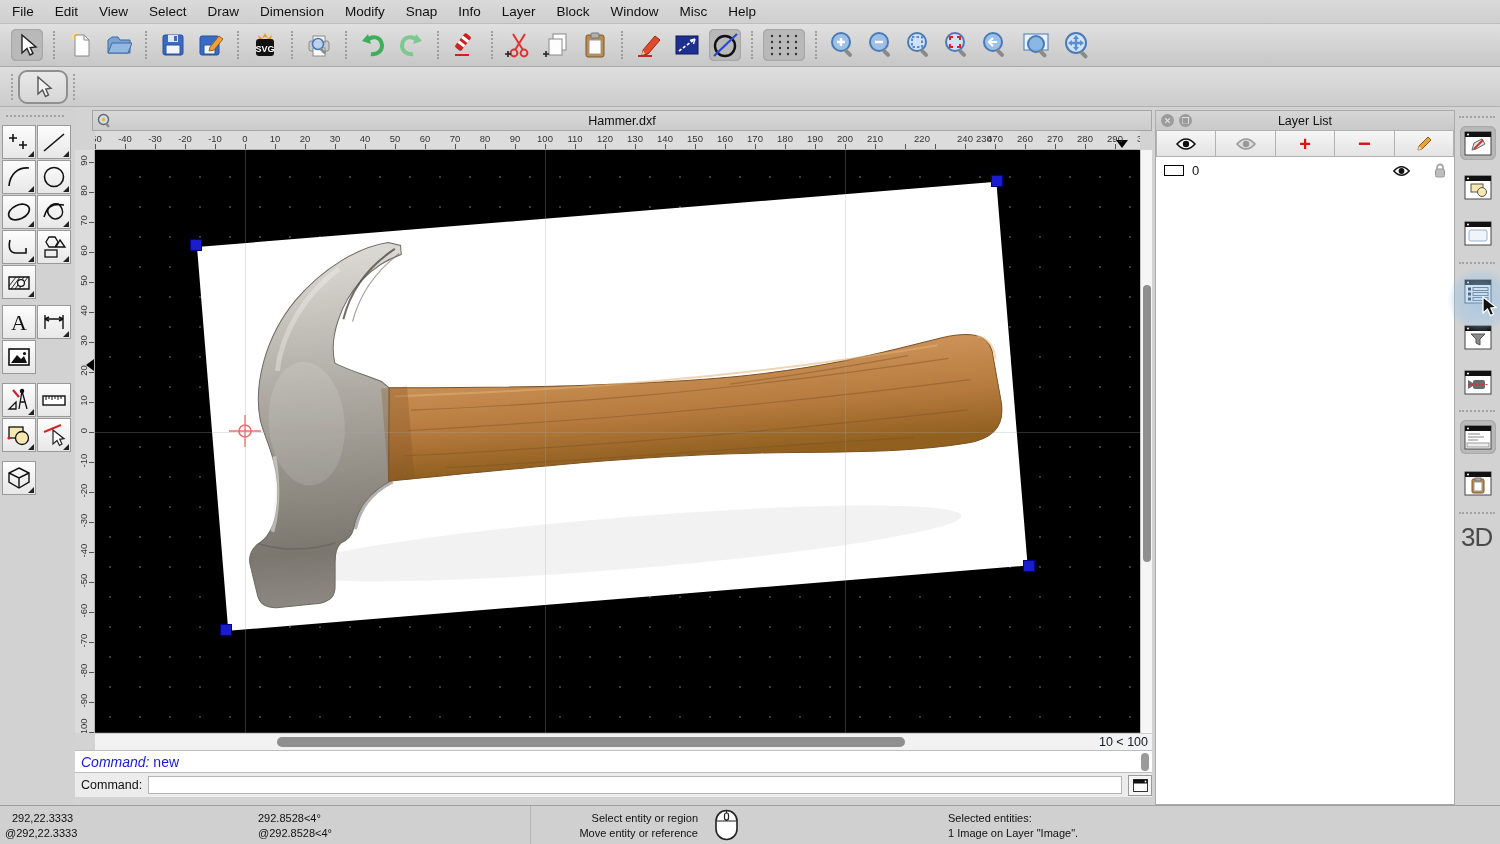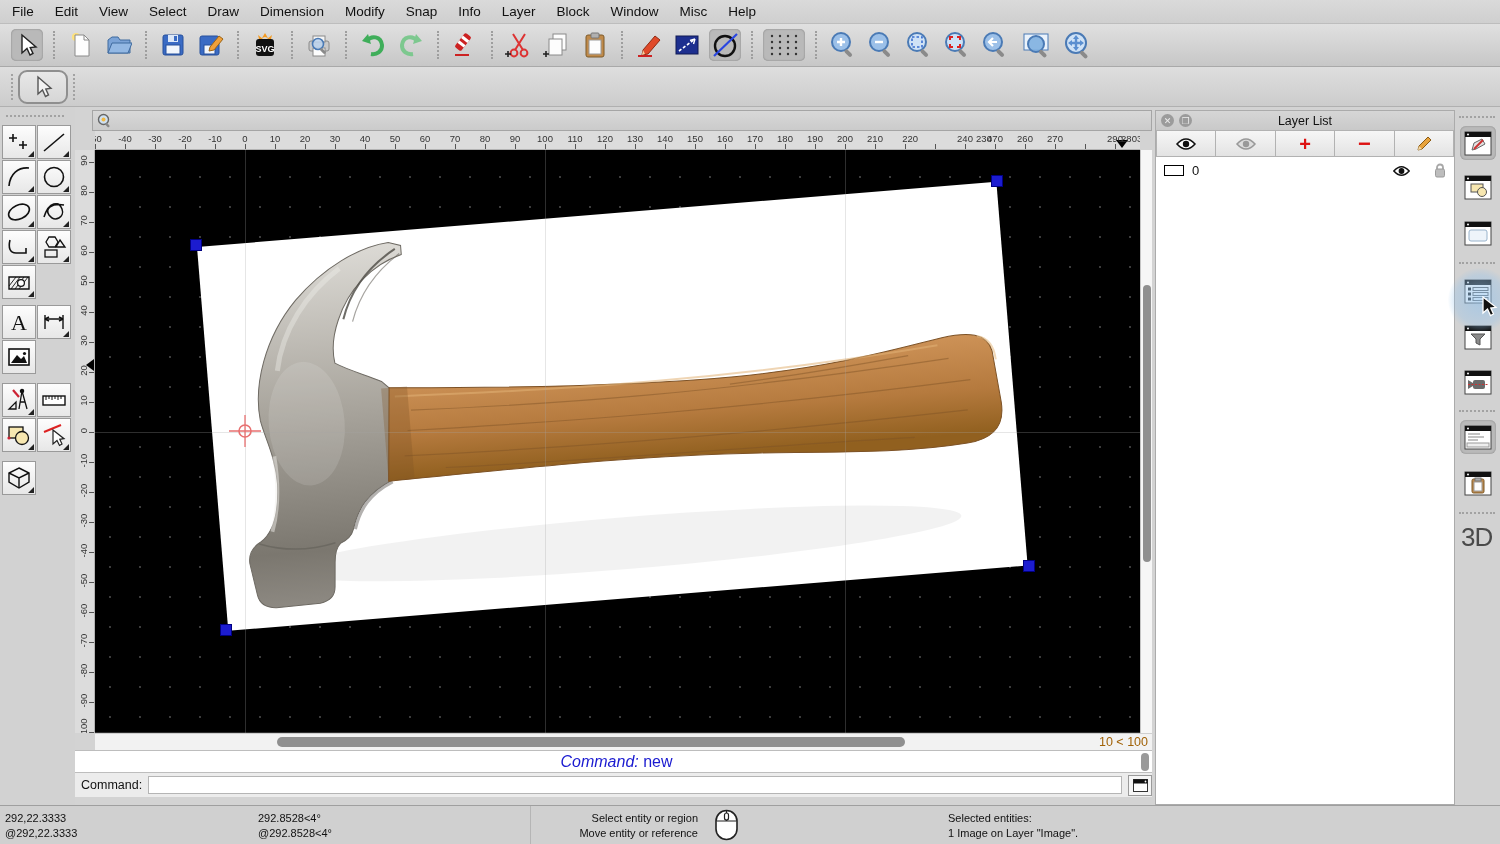--- a/index.html
+++ b/index.html
@@ -54,24 +54,24 @@
   .gridline-h{position:absolute;left:0;height:1px;width:1045px;background:rgba(165,165,165,.28);}
   #image-rect{position:absolute;left:102px;top:97px;width:802px;height:385px;background:#fff;
               transform:rotate(-4.66deg);transform-origin:top left;}
   .handle{position:absolute;width:12px;height:12px;background:#1c1ccf;border:1px solid #000082;box-sizing:border-box;}
   #crosshair{position:absolute;left:134px;top:265px;width:32px;height:32px;}
   
   #v-scroll{left:1140px;top:150px;width:12px;height:583px;background:#f6f6f6;border-left:1px solid #c4c4c4;box-sizing:border-box;}
   #v-scroll .thumb{position:absolute;left:2px;top:135px;width:8px;height:277px;background:#8f8f8f;border-radius:4px;}
   #h-scrollrow{left:95px;top:733px;width:1057px;height:17px;background:#f2f2f2;border-top:1px solid #cfcfcf;box-sizing:border-box;}
   #h-scrollrow .thumb{position:absolute;left:182px;top:3px;width:628px;height:10px;background:#8f8f8f;border-radius:5px;}
-  #zoom-indicator{position:absolute;right:4px;top:1px;font-size:12.5px;color:#a16207;}
+  #zoom-indicator{position:absolute;right:4px;top:1px;font-size:12.5px;color:#0f172a;}
   
   #cmd-history{left:75px;top:750px;width:1077px;height:23px;background:#fff;border-top:1px solid #bdbdbd;
-               border-bottom:1px solid #bdbdbd;box-sizing:border-box;font-size:16px;display:flex;align-items:center;justify-content:center;}
+               border-bottom:1px solid #bdbdbd;box-sizing:border-box;font-size:14px;display:flex;align-items:center;}
   #cmd-history .txt{margin-left:6px;color:#1a1ad0;}
   #cmd-history .prefix{font-style:italic;}
   #cmd-hist-scroll{position:absolute;right:3px;top:2px;width:8px;height:18px;background:#9a9a9a;border-radius:4px;}
   #cmd-row{left:75px;top:773px;width:1077px;height:24px;background:#ececec;display:flex;align-items:center;box-sizing:border-box;}
   #cmd-label{margin-left:6px;font-size:12.5px;}
   #cmd-input{margin-left:6px;width:975px;height:16px;border:1px solid #b5b5b5;background:#fff;font-size:12px;
              font-family:"Liberation Sans",sans-serif;padding:0 3px;}
   #cmd-win-btn{margin-left:6px;width:22px;height:19px;background:#f5f5f5;border:1px solid #9a9a9a;
                display:flex;align-items:center;justify-content:center;}
   
@@ -540,20 +540,21 @@
   </div>
 
   <div id="doc-titlebar" class="abs">
     <span style="margin-left:4px;z-index:2">
         <svg width="15" height="15" viewBox="0 0 15 15">
           <circle cx="6.5" cy="6.5" r="5" fill="#cfe0f0" stroke="#666" stroke-width="1.4"></circle>
           <rect x="9.5" y="9.5" width="5" height="2.4" rx="1.2" transform="rotate(45 9.5 9.5)" fill="#888"></rect>
           <circle cx="6.5" cy="6.5" r="2" fill="#f2b843"></circle>
         </svg>
       </span>
+    <span id="doc-title">Hammer.dxf</span>
   </div>
 
   <div id="h-ruler" class="abs">
     <div id="h-marker"></div>
   <span class="rl-label" style="left: -13px;">-50</span>
       <div class="rl-tick" style="left: 0px;"></div>
       <span class="rl-label" style="left: 17px;">-40</span>
       <div class="rl-tick" style="left: 30px;"></div>
       <span class="rl-label" style="left: 47px;">-30</span>
       <div class="rl-tick" style="left: 60px;"></div>
@@ -598,33 +599,33 @@
       <span class="rl-label" style="left: 647px;">170</span>
       <div class="rl-tick" style="left: 660px;"></div>
       <span class="rl-label" style="left: 677px;">180</span>
       <div class="rl-tick" style="left: 690px;"></div>
       <span class="rl-label" style="left: 707px;">190</span>
       <div class="rl-tick" style="left: 720px;"></div>
       <span class="rl-label" style="left: 737px;">200</span>
       <div class="rl-tick" style="left: 750px;"></div>
       <span class="rl-label" style="left: 767px;">210</span>
       <div class="rl-tick" style="left: 780px;"></div>
-      <span class="rl-label" style="left: 797px; text-align: right;">220</span>
+      <span class="rl-label" style="left: 814px;">220</span>
       <div class="rl-tick" style="left: 810px;"></div>
       <span class="rl-label" style="left: 876px;">230</span>
       <div class="rl-tick" style="left: 840px;"></div>
       <span class="rl-label" style="left: 857px;">240</span>
       <div class="rl-tick" style="left: 870px;"></div>
       <span class="rl-label" style="left: 887px;">470</span>
       <div class="rl-tick" style="left: 900px;"></div>
       <span class="rl-label" style="left: 917px;">260</span>
       <div class="rl-tick" style="left: 930px;"></div>
       <span class="rl-label" style="left: 947px;">270</span>
       <div class="rl-tick" style="left: 960px;"></div>
-      <span class="rl-label" style="left: 977px; margin-left: 44px;">280</span>
+      <span class="rl-label" style="left: 977px;">280</span>
       <div class="rl-tick" style="left: 990px;"></div>
       <span class="rl-label" style="left: 1007px;">290</span>
       <div class="rl-tick" style="left: 1020px;"></div>
       <span class="rl-label" style="left: 1037px;">300</span>
     </div>
   <div id="v-ruler" class="abs">
     <div id="v-marker"></div>
   <span class="rv-label" style="top: 575px;">-100</span>
       <div class="rv-tick" style="top: 582px;"></div>
       <span class="rv-label" style="top: 545px;">-90</span>
@@ -921,21 +922,21 @@
   </div>
 
   <div id="cursor-glow"></div>
   <div id="mouse-cursor">
     <svg width="19" height="22" viewBox="0 0 19 22">
         <path d="M2 1 L2 17 L6.5 13 L9.5 19.5 L12.5 18 L9.8 12 L15 11.3 Z" fill="#111" stroke="#fff" stroke-width="1.3"></path>
       </svg>
   </div>
 
   <div id="status-bar" class="abs">
-    <span class="sb-line1" style="left:5px">292,22.3333</span>
+    <span class="sb-line1" style="left:12px">292,22.3333</span>
     <span class="sb-line2" style="left:5px">@292,22.3333</span>
     <span class="sb-line1" style="left:258px">292.8528&lt;4°</span>
     <span class="sb-line2" style="left:258px">@292.8528&lt;4°</span>
     <div id="sb-div"></div>
     <span class="sb-line1 sb-right" style="left:498px;width:200px">Select entity or region</span>
     <span class="sb-line2 sb-right" style="left:498px;width:200px">Move entity or reference</span>
     <span class="abs" style="left:713px;top:3px">
       <svg width="27" height="32" viewBox="0 0 27 32">
           <rect x="3" y="1.5" width="21" height="29" rx="10.5" fill="#fff" stroke="#222" stroke-width="1.6"></rect>
           <path d="M13.5 2 V12 M3.5 12 H23.5" stroke="#222" stroke-width="1.2"></path>

